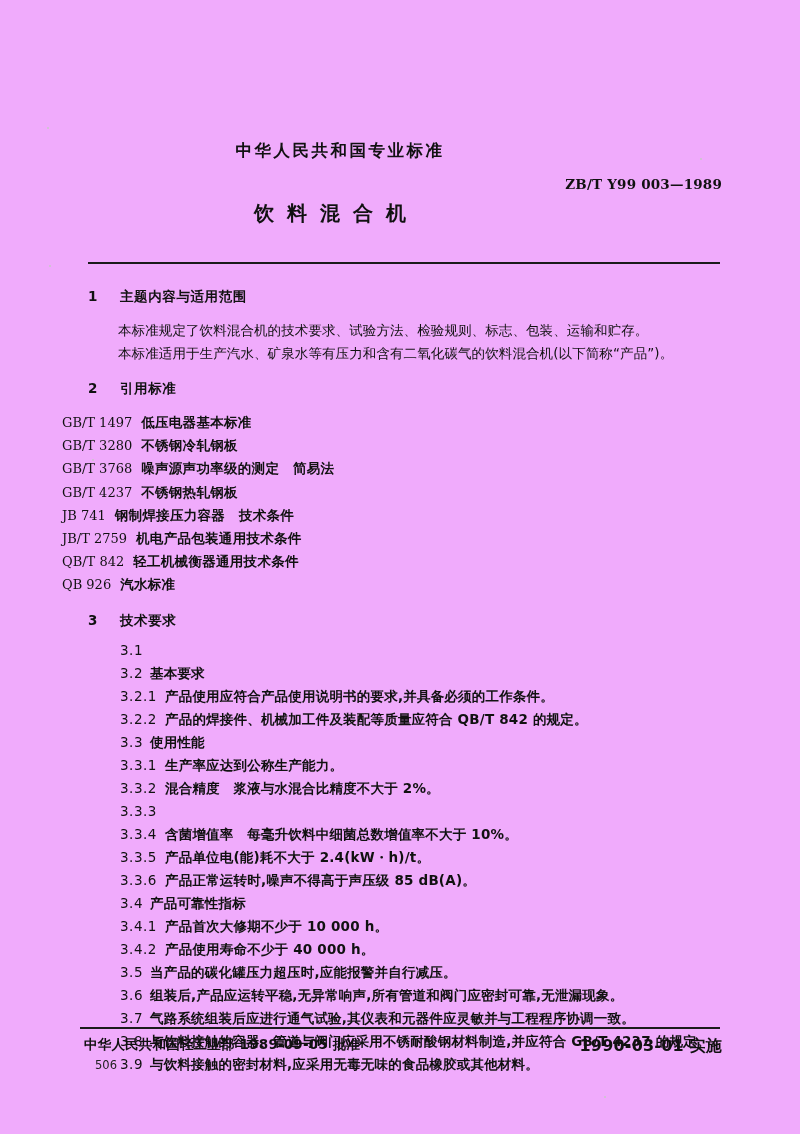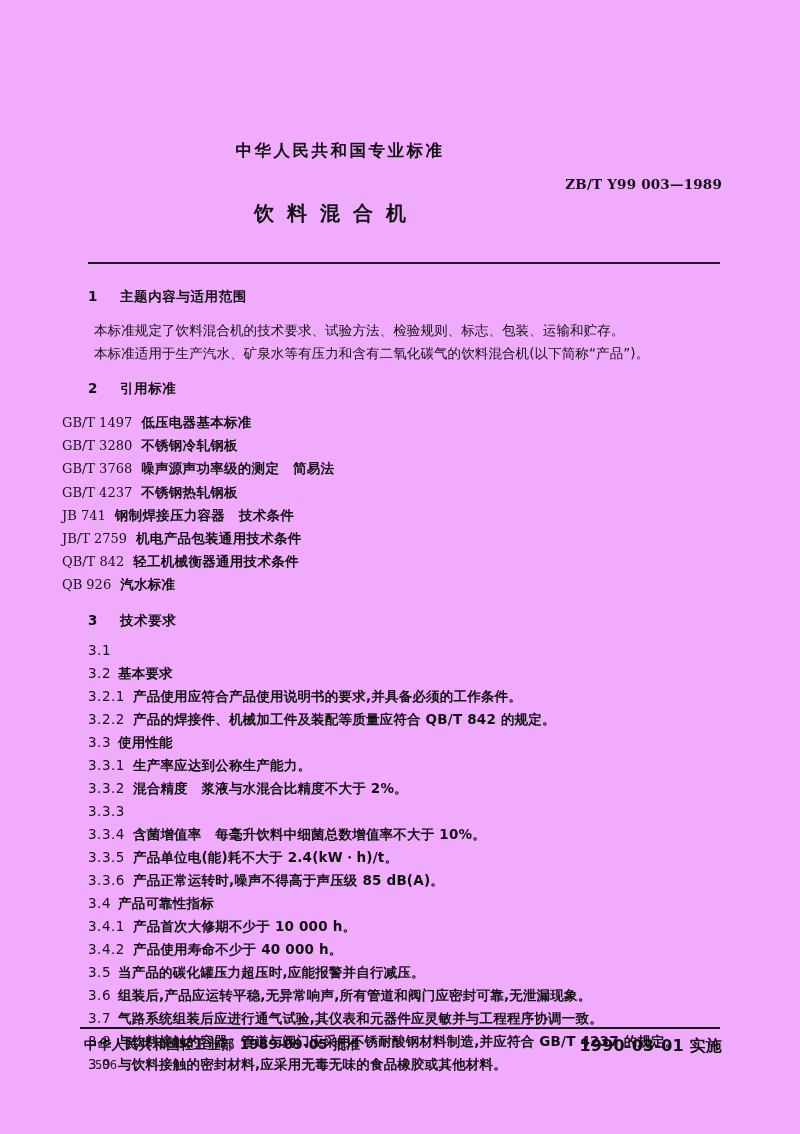--- a/index.html
+++ b/index.html
@@ -83,21 +83,21 @@
   }
   .sec-head .num {
     width: 32px;
     flex: 0 0 32px;
   }
   .sec-head .txt {
     letter-spacing: 0.6px;
   }
 
   .para {
-    padding-left: 94px;
+    padding-left: 118px;
     font-size: 13.5px;
     line-height: 23px;
     letter-spacing: 0.1px;
     white-space: nowrap;
   }
 
   .ref-item {
     padding-left: 62px;
     font-size: 13.5px;
     line-height: 23.2px;
@@ -108,21 +108,21 @@
     font-size: 13px;
   }
   .ref-item .name {
     font-weight: bold;
     margin-left: 9px;
     letter-spacing: 0.3px;
   }
 
   .clause {
     display: flex;
-    padding-left: 88px;
+    padding-left: 120px;
     font-size: 13.5px;
     line-height: 23px;
     white-space: nowrap;
   }
   .clause .num {
     flex: 0 0 auto;
     min-width: 30px;
     font-family: "DejaVu Sans", "Liberation Sans", sans-serif;
     letter-spacing: 0.5px;
   }

